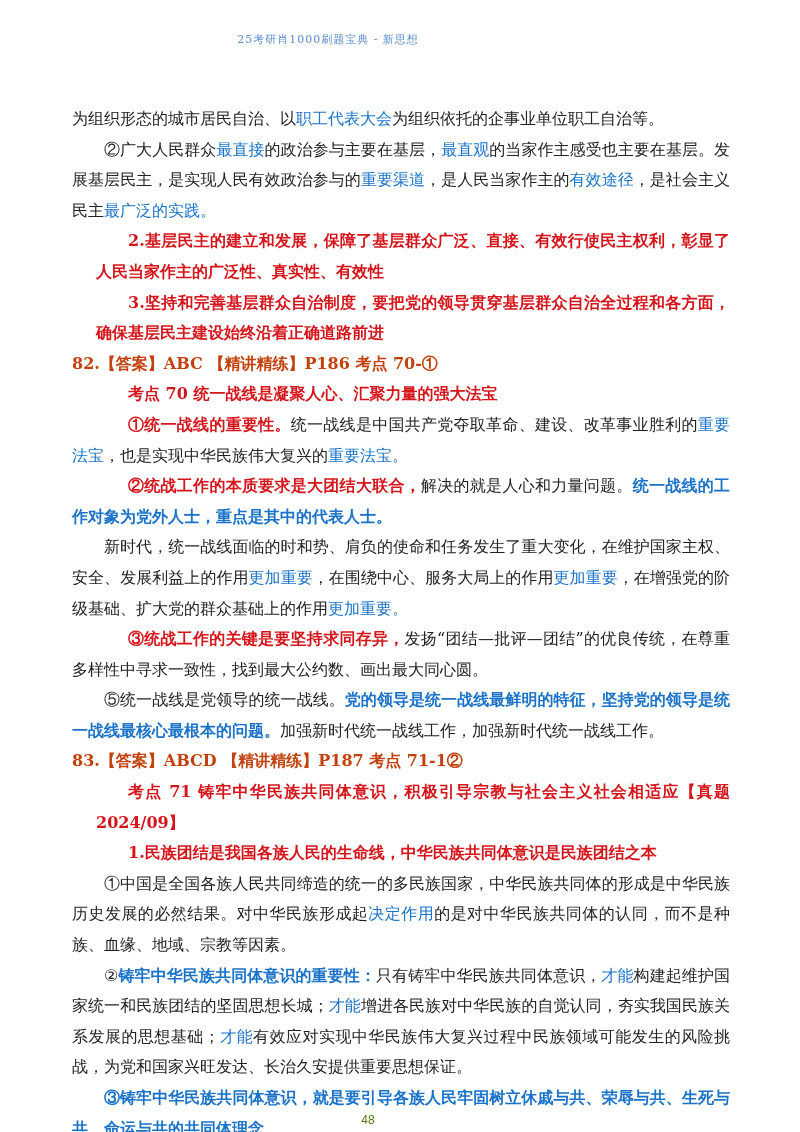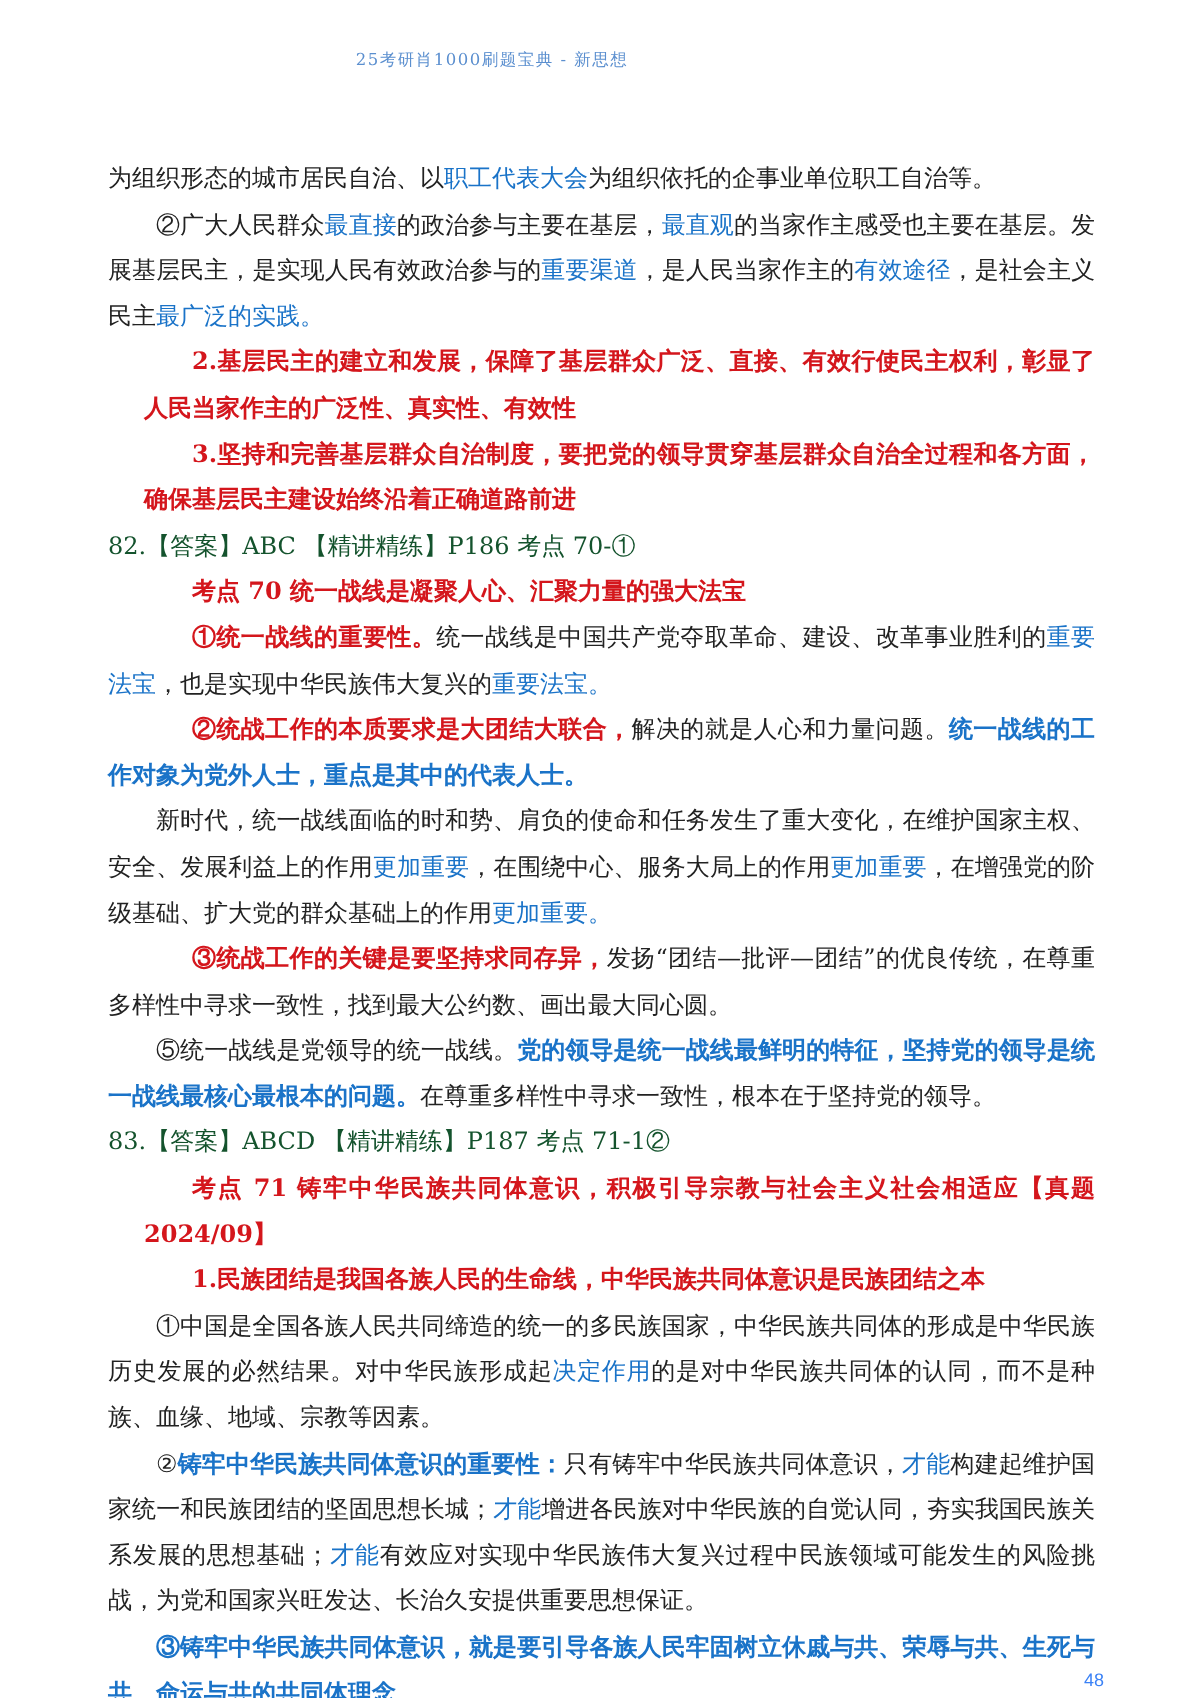--- a/index.html
+++ b/index.html
@@ -6,23 +6,23 @@
   body { width: 800px; height: 1132px; position: relative; overflow: hidden;
          font-family: "DejaVu Serif", "Liberation Serif", serif; color: #222; }
   .header { position: absolute; top: 32px; left: 0; width: 656px; text-align: center;
             font-size: 11px; color: #5b8fcf; letter-spacing: 1px; }
   .content { position: absolute; top: 104px; left: 72px; width: 658px; }
   p { margin: 0; font-size: 16px; line-height: 30.6px; text-align: justify; }
   .indent { text-indent: 2em; }
   .red { color: #d4161c; font-weight: bold; margin-left: 24px; }
   .blue { color: #1a73c8; }
   .blueb { color: #1a73c8; font-weight: bold; }
-  .ans { font-weight: normal; color: #14532d; }
-  .footer { position: absolute; top: 1113px; left: 0; width: 736px; text-align: right;
-            font-size: 12px; color: #3b82f6; font-family: "Liberation Sans", sans-serif; }
+  .ans { font-weight: bold; color: #c2410c; }
+  .footer { position: absolute; top: 1113px; left: 0; width: 736px; text-align: center;
+            font-size: 12px; color: #4d7c0f; font-family: "Liberation Sans", sans-serif; }
 </style>
 </head>
 <body>
 
 <div class="header">25考研肖1000刷题宝典 - 新思想</div>
 
 <div class="content">
   <p><span>为组织形态的城市居民自治、以</span><span class="blue">职工代表大会</span><span>为组织依托的企事业单位职工自治等。</span></p>
 
   <p class="indent"><span>②广大人民群众</span><span class="blue">最直接</span><span>的政治参与主要在基层，</span><span class="blue">最直观</span><span>的当家作主感受也主要在基层。发展基层民主，是实现人民有效政治参与的</span><span class="blue">重要渠道</span><span>，是人民当家作主的</span><span class="blue">有效途径</span><span>，是社会主义民主</span><span class="blue">最广泛的实践。</span></p>
@@ -35,21 +35,21 @@
 
   <p class="indent"><span class="red">①统一战线的重要性。</span><span>统一战线是中国共产党夺取革命、建设、改革事业胜利的</span><span class="blue">重要法宝</span><span>，也是实现中华民族伟大复兴的</span><span class="blue">重要法宝。</span></p>
 
   <p class="indent"><span class="red">②统战工作的本质要求是大团结大联合，</span><span>解决的就是人心和力量问题。</span><span class="blueb">统一战线的工作对象为党外人士，重点是其中的代表人士。</span></p>
 
   <p class="indent"><span>新时代，统一战线面临的时和势、肩负的使命和任务发生了重大变化，在维护国家主权、安全、发展利益上的作用</span><span class="blue">更加重要</span><span>，在围绕中心、服务大局上的作用</span><span class="blue">更加重要</span><span>，在增强党的阶级基础、扩大党的群众基础上的作用</span><span class="blue">更加重要。</span></p>
 
   <p class="indent"><span class="red">③统战工作的关键是要坚持求同存异，</span><span>发扬“团结—批评—团结”的优良传统，在尊重多样性中寻求一致性，找到最大公约数、画出最大同心圆。</span></p>
 
 
-  <p class="indent"><span>⑤统一战线是党领导的统一战线。</span><span class="blueb">党的领导是统一战线最鲜明的特征，坚持党的领导是统一战线最核心最根本的问题。</span><span>在尊重多样性中寻求一致性，根本在于坚持党的领导。</span></p>
+  <p class="indent"><span>⑤统一战线是党领导的统一战线。</span><span class="blueb">党的领导是统一战线最鲜明的特征，坚持党的领导是统一战线最核心最根本的问题。</span><span>加强新时代统一战线工作，加强新时代统一战线工作。</span></p>
 
   <p class="ans">83.【答案】ABCD 【精讲精练】P187 考点 71-1②</p>
   <p class="indent red">考点 71 铸牢中华民族共同体意识，积极引导宗教与社会主义社会相适应【真题 2024/09】</p>
   <p class="indent red">1.民族团结是我国各族人民的生命线，中华民族共同体意识是民族团结之本</p>
 
   <p class="indent"><span>①中国是全国各族人民共同缔造的统一的多民族国家，中华民族共同体的形成是中华民族历史发展的必然结果。对中华民族形成起</span><span class="blue">决定作用</span><span>的是对中华民族共同体的认同，而不是种族、血缘、地域、宗教等因素。</span></p>
 
   <p class="indent"><span>②</span><span class="blueb">铸牢中华民族共同体意识的重要性：</span><span>只有铸牢中华民族共同体意识，</span><span class="blue">才能</span><span>构建起维护国家统一和民族团结的坚固思想长城；</span><span class="blue">才能</span><span>增进各民族对中华民族的自觉认同，夯实我国民族关系发展的思想基础；</span><span class="blue">才能</span><span>有效应对实现中华民族伟大复兴过程中民族领域可能发生的风险挑战，为党和国家兴旺发达、长治久安提供重要思想保证。</span></p>
 
   <p class="indent blueb">③铸牢中华民族共同体意识，就是要引导各族人民牢固树立休戚与共、荣辱与共、生死与共、命运与共的共同体理念。</p>

